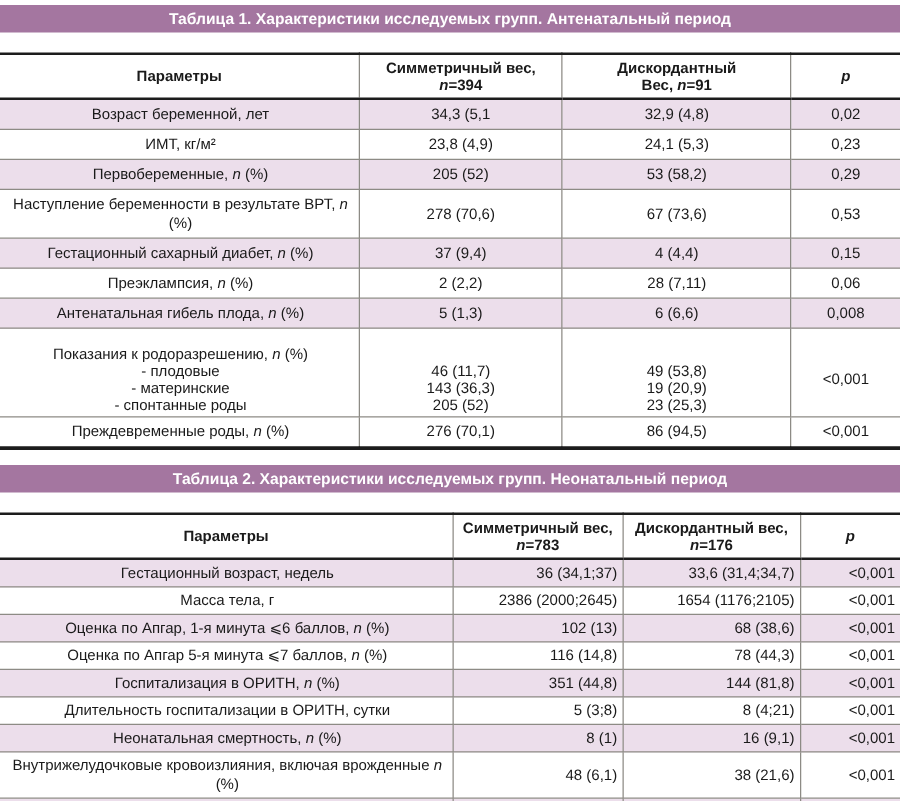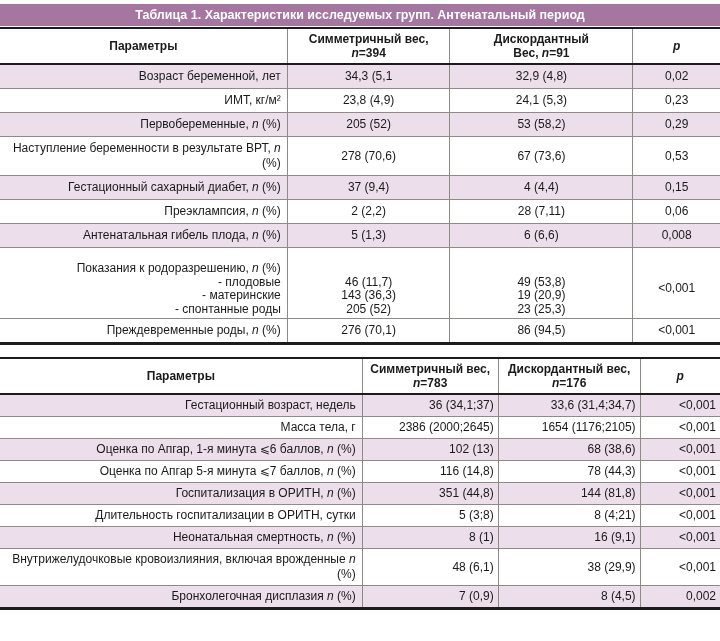--- a/index.html
+++ b/index.html
@@ -9,39 +9,39 @@
     --thick:#1c1c1c;
     --text:#1a1a1a;
   }
   *{box-sizing:border-box;}
   html,body{margin:0;padding:0;width:720px;height:641px;background:#fff;overflow:hidden;}
   body{font-family:"Liberation Sans","DejaVu Sans",sans-serif;color:var(--text);}
   .page{padding-top:4px;}
   .table-block + .table-block{margin-top:12px;}
   .band{
     background:var(--band);color:#fff;font-weight:bold;font-size:12.5px;line-height:14px;
-    text-align:center;padding:4px 2px;margin-bottom:1px;
+    text-align:center;padding:4px 2px;margin-bottom:16px;
   }
   table.grid{
     width:100%;border-collapse:collapse;table-layout:fixed;
     border-top:2px solid var(--thick);border-bottom:3px solid var(--thick);
     font-size:12px;
   }
   .grid th{
     font-weight:bold;text-align:center;vertical-align:middle;line-height:14px;
     padding:3px 4px;border:1px solid var(--thin);border-top:none;
     border-bottom:2px solid var(--thick);background:#fff;
   }
   .grid td{
     text-align:center;vertical-align:middle;line-height:15px;
     padding:4px;border:1px solid var(--thin);background:#fff;
   }
   .grid th:first-child,.grid td:first-child{border-left:none;}
   .grid th:last-child,.grid td:last-child{border-right:none;}
-  .grid td.param{text-align:right;padding-left:8px;padding-right:6px;}
+  .grid td.param{text-align:center;padding-left:8px;padding-right:6px;}
   tr.alt td{background:var(--alt);}
   tr.multi td{line-height:13.5px;padding-top:14px;padding-bottom:2px;}
   .t1 col.c-param{width:39.9%;} .t1 col.c-g1{width:22.6%;} .t1 col.c-g2{width:25.4%;} .t1 col.c-p{width:12.1%;}
   .t2 col.c-param{width:50.3%;} .t2 col.c-g1{width:18.9%;} .t2 col.c-g2{width:19.7%;} .t2 col.c-p{width:11.1%;}
   .t2 td{padding-top:3px;padding-bottom:3px;text-align:right;}
   i{font-style:italic;}
 </style>
 </head>
 <body>
 
@@ -117,20 +117,21 @@
             <td class="param">Преждевременные роды, <i>n</i> (%)</td>
             <td>276 (70,1)</td>
             <td>86 (94,5)</td>
             <td>&lt;0,001</td>
           </tr>
         </tbody>
     </table>
   </section>
 
   <section class="table-block">
+    <div class="band">Таблица 2. Характеристики исследуемых групп. Неонатальный период</div>
     <table class="grid t2">
       <colgroup>
         <col class="c-param">
           <col class="c-g1">
           <col class="c-g2">
           <col class="c-p">
       </colgroup>
       <thead>
         <tr>
           <th>Параметры</th>
@@ -178,21 +179,21 @@
           </tr>
           <tr class="alt">
             <td class="param">Неонатальная смертность, <i>n</i> (%)</td>
             <td>8 (1)</td>
             <td>16 (9,1)</td>
             <td>&lt;0,001</td>
           </tr>
           <tr class="">
             <td class="param">Внутрижелудочковые кровоизлияния, включая врожденные <i>n</i> (%)</td>
             <td>48 (6,1)</td>
-            <td>38 (29,9)</td>
+            <td>38 (21,6)</td>
             <td>&lt;0,001</td>
           </tr>
           <tr class="alt">
             <td class="param">Бронхолегочная дисплазия <i>n</i> (%)</td>
             <td>7 (0,9)</td>
             <td>8 (4,5)</td>
             <td>0,002</td>
           </tr>
         </tbody>
     </table>

